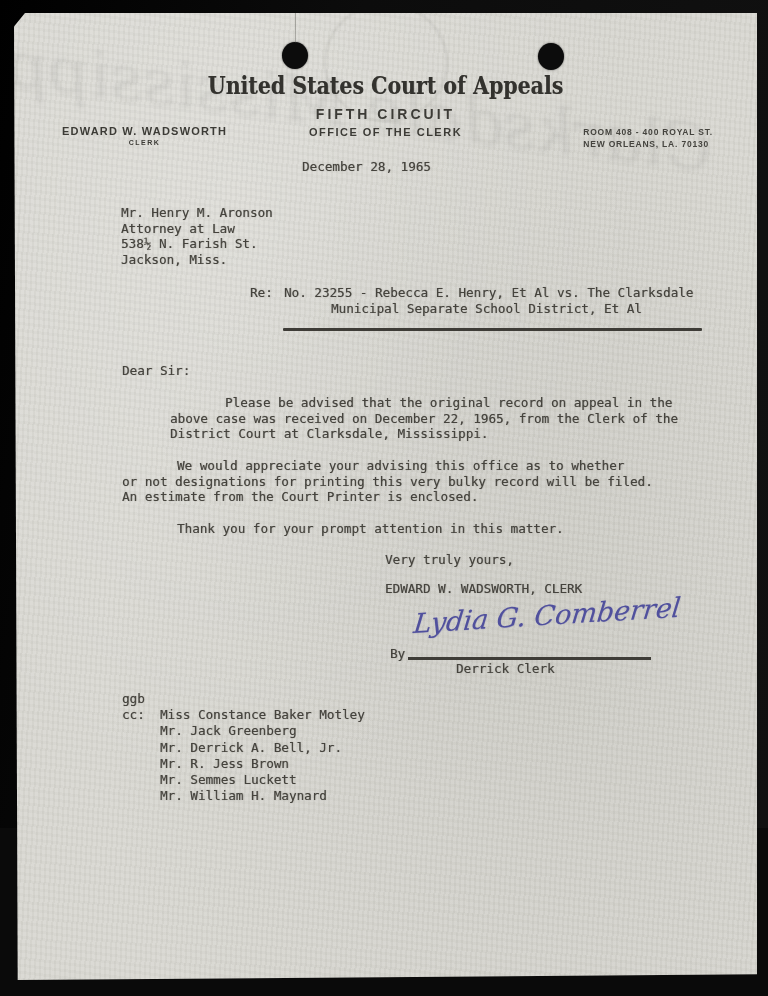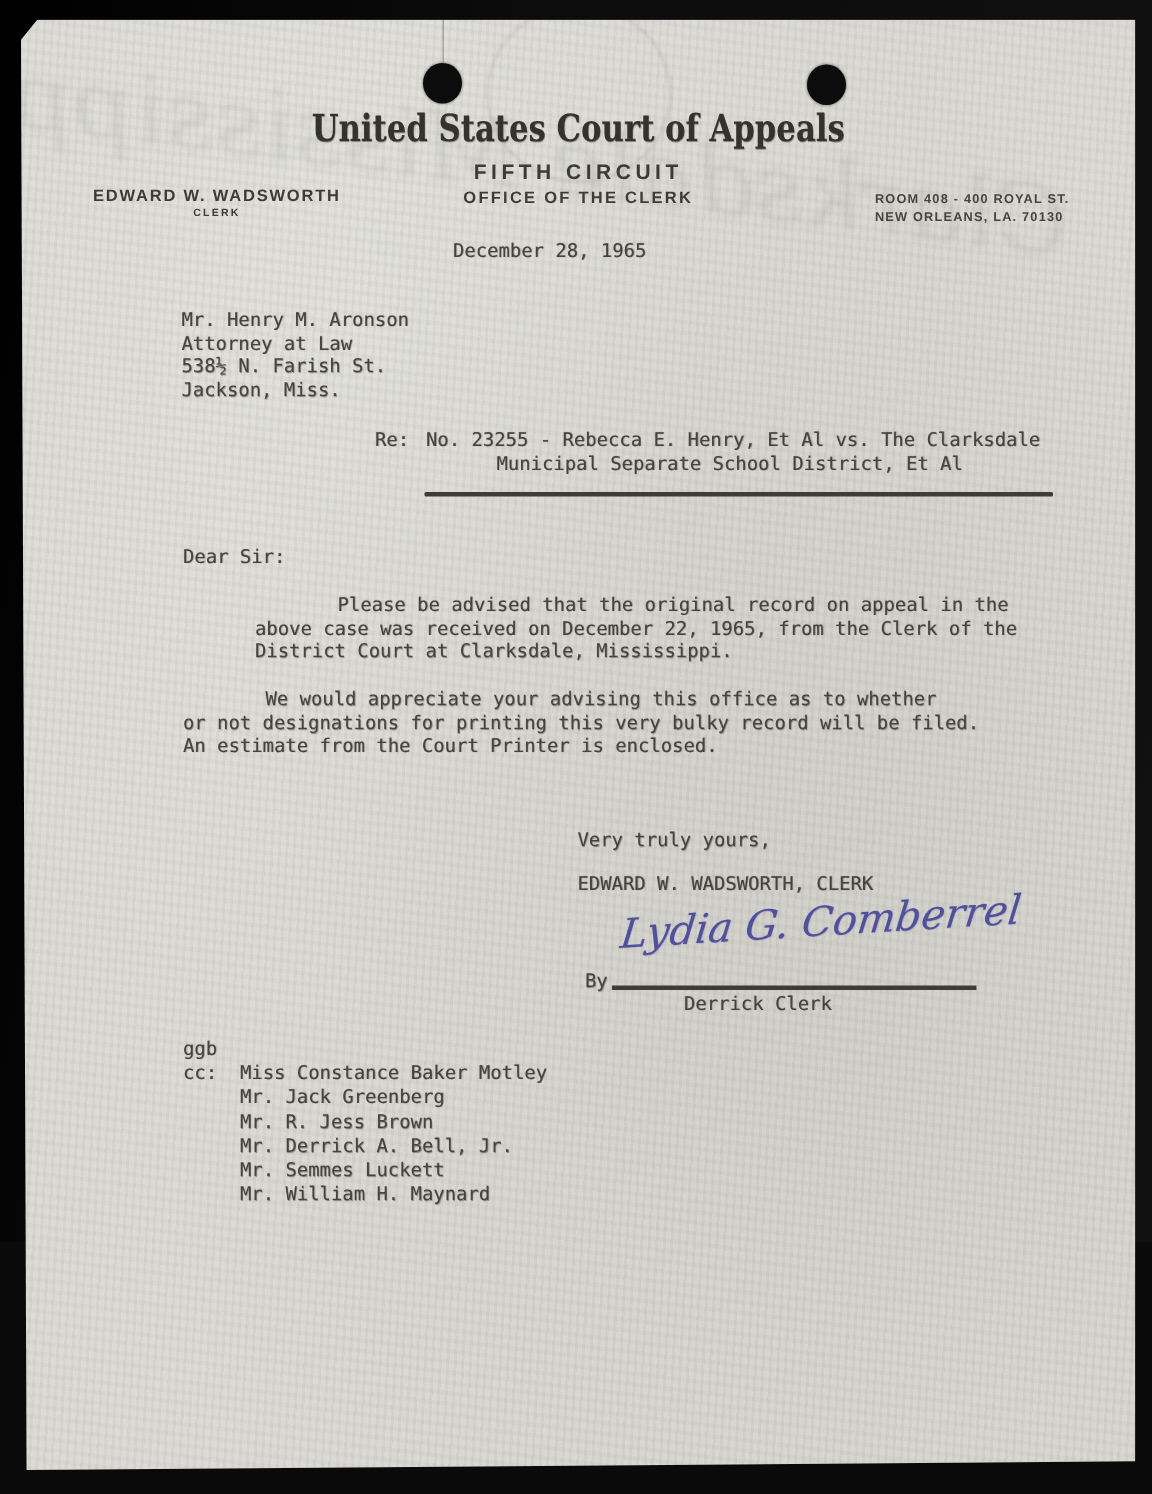--- a/index.html
+++ b/index.html
@@ -165,33 +165,36 @@
     <div class="tw para1">
       <div class="indent">Please be advised that the original record on appeal in the</div>
       <div>above case was received on December 22, 1965, from the Clerk of the</div>
       <div>District Court at Clarksdale, Mississippi.</div>
     </div>
     <div class="tw para2">
       <div class="indent">We would appreciate your advising this office as to whether</div>
       <div>or not designations for printing this very bulky record will be filed.</div>
       <div>An estimate from the Court Printer is enclosed.</div>
     </div>
+    <div class="tw para3">
+      <div class="indent">Thank you for your prompt attention in this matter.</div>
+    </div>
 
     <div class="tw valediction">Very truly yours,</div>
     <div class="tw signer">EDWARD W. WADSWORTH, CLERK</div>
 
     <div class="signature">Lydia G. Comberrel</div>
     <div class="tw by-label">By</div>
     <div class="by-line"></div>
     <div class="tw deputy">Derrick Clerk</div>
 
     <div class="tw initials">ggb</div>
     <div class="tw cc-label">cc:</div>
     <div class="tw cc-list">
       <div>Miss Constance Baker Motley</div>
       <div>Mr. Jack Greenberg</div>
+      <div>Mr. Derrick A. Bell, Jr.</div>
       <div>Mr. R. Jess Brown</div>
-      <div>Mr. Derrick A. Bell, Jr.</div>
       <div>Mr. Semmes Luckett</div>
       <div>Mr. William H. Maynard</div>
     </div>
   </div>
 </div>
 
 </body></html>

